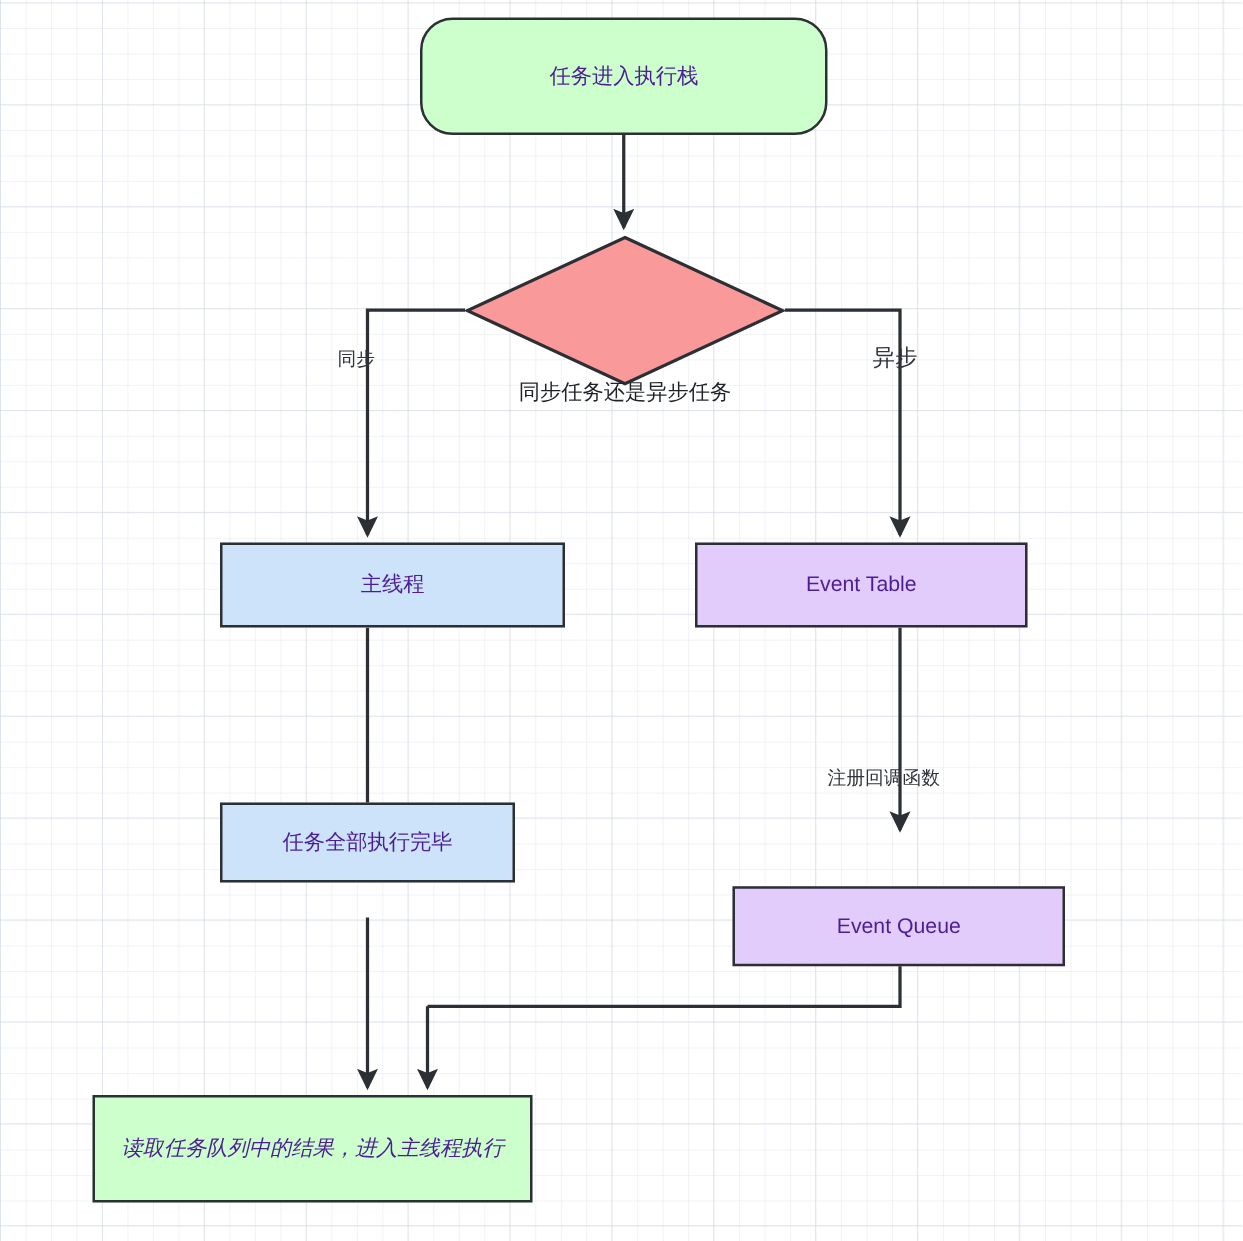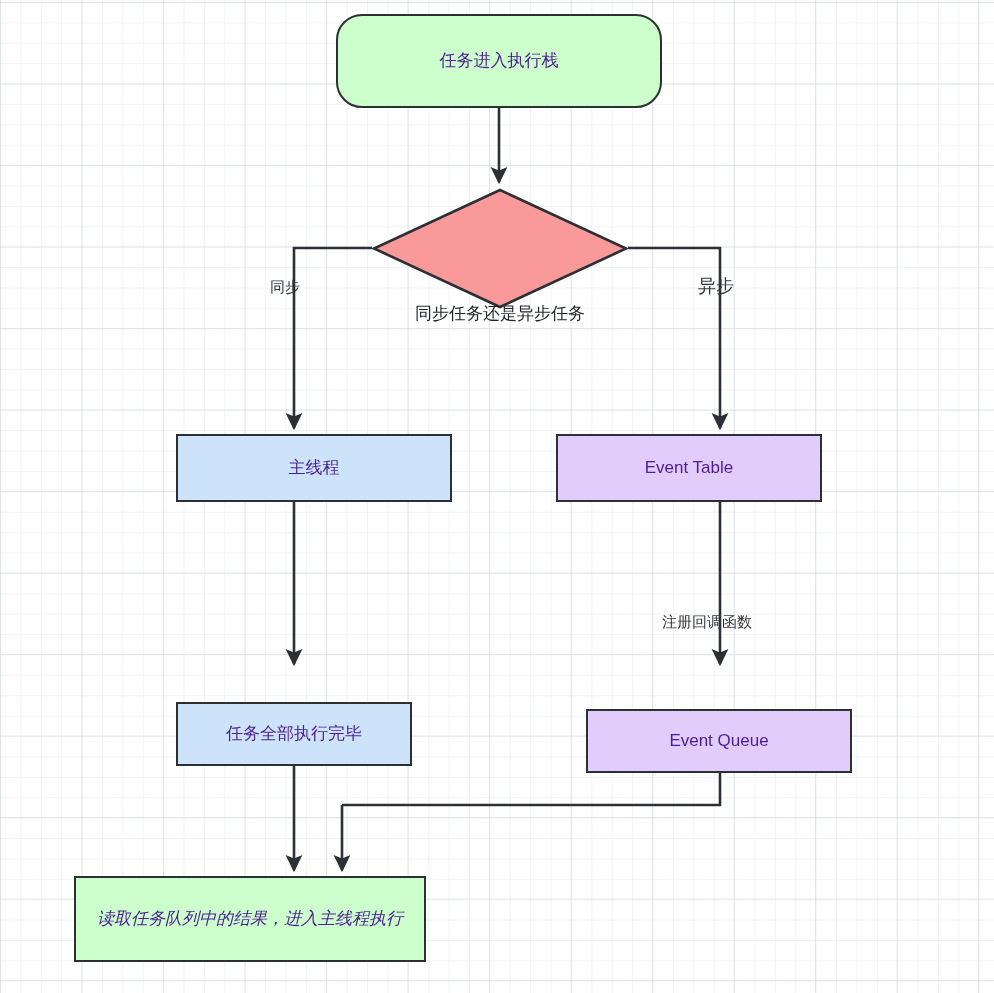--- a/index.html
+++ b/index.html
@@ -123,21 +123,21 @@
   </div>
 
   <div class="node" style="left:176px; top:434px; width:276px; height:68px; background:#cce3fa; font-size:17px;">
     <span class="node-label">主线程</span>
   </div>
 
   <div class="node" style="left:556px; top:434px; width:266px; height:68px; background:#e1ccfb; font-size:17px;">
     <span class="node-label">Event Table</span>
   </div>
 
-  <div class="node" style="left:176px; top:702px; width:236px; height:64px; background:#cce3fa; font-size:17px;">
+  <div class="node" style="left:176px; top:642px; width:236px; height:64px; background:#cce3fa; font-size:17px;">
     <span class="node-label">任务全部执行完毕</span>
   </div>
 
   <div class="node" style="left:586px; top:670px; width:266px; height:64px; background:#e1ccfb; font-size:17px;margin-top:39px;">
     <span class="node-label">Event Queue</span>
   </div>
 
   <div class="node" style="left:74px; top:876px; width:352px; height:86px; background:#ccffcc; font-size:17px;font-style:italic;">
     <span class="node-label">读取任务队列中的结果，进入主线程执行</span>
   </div>

